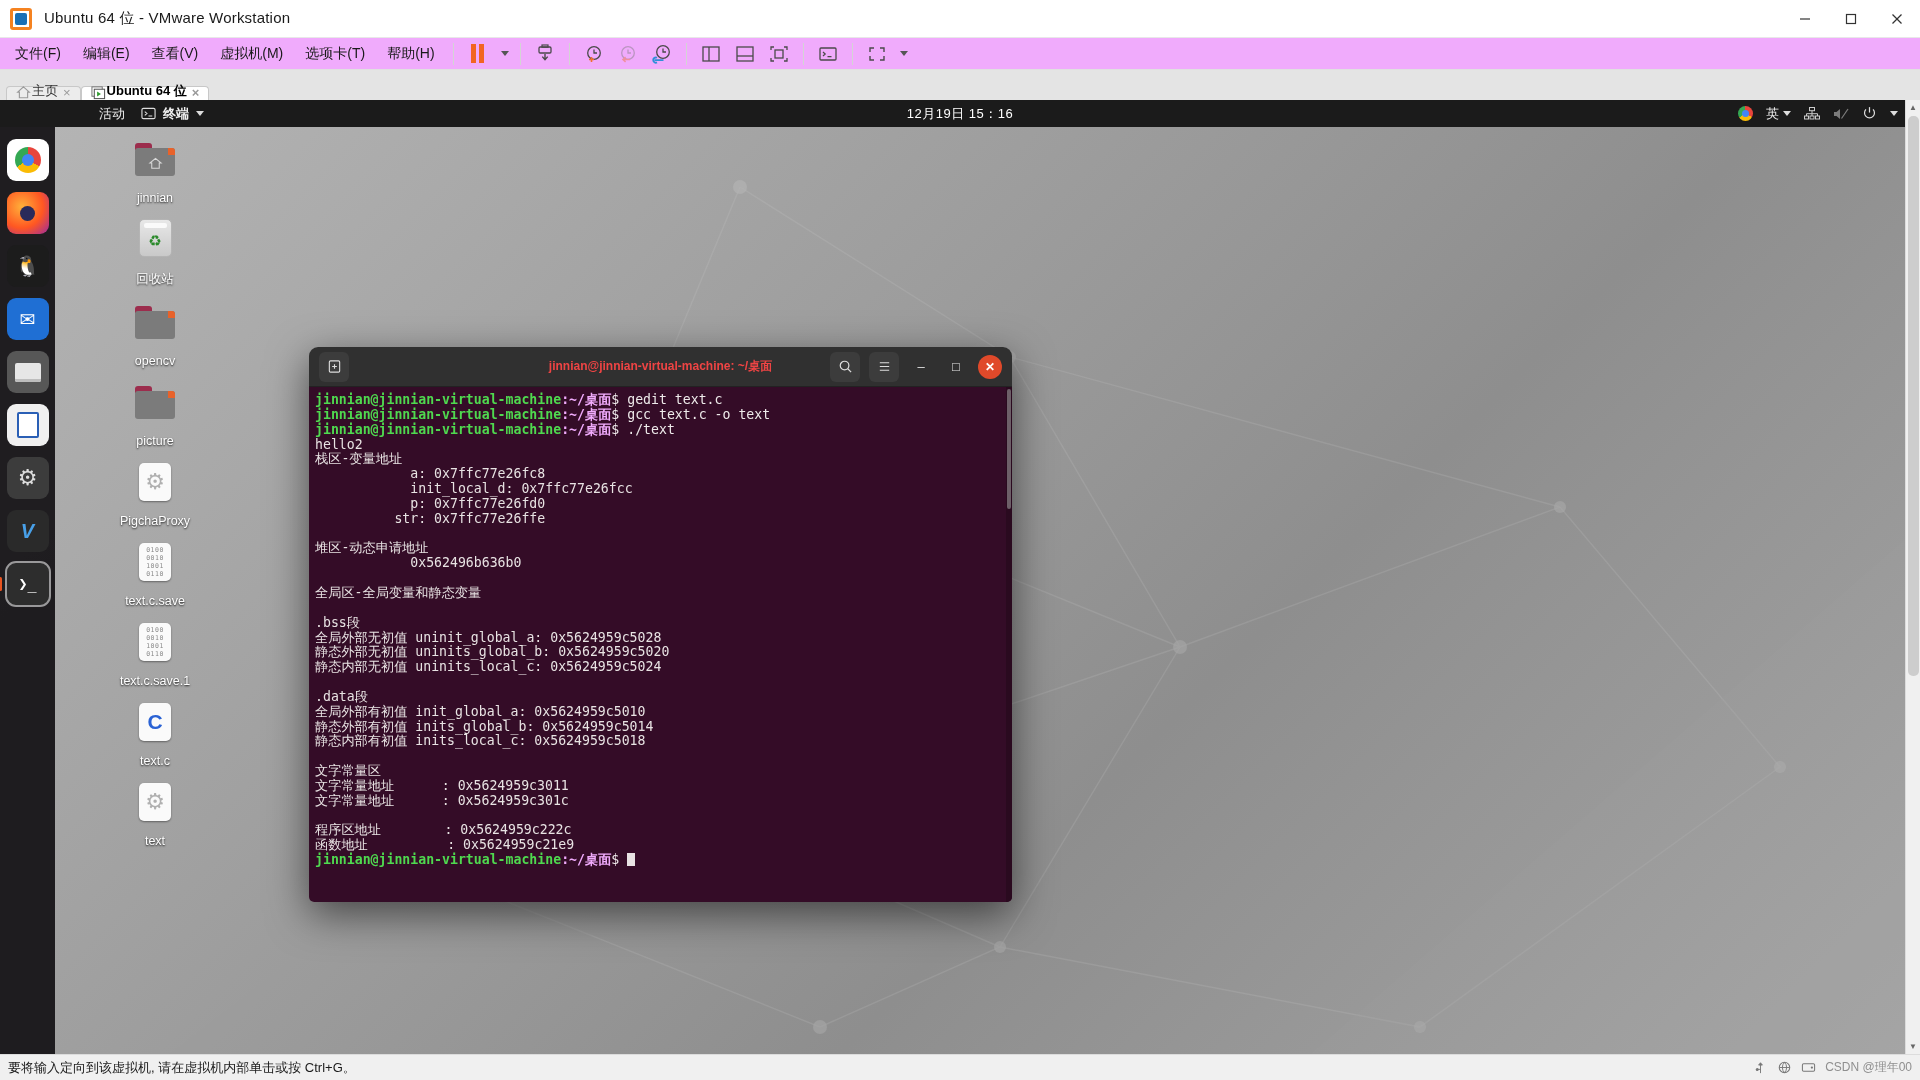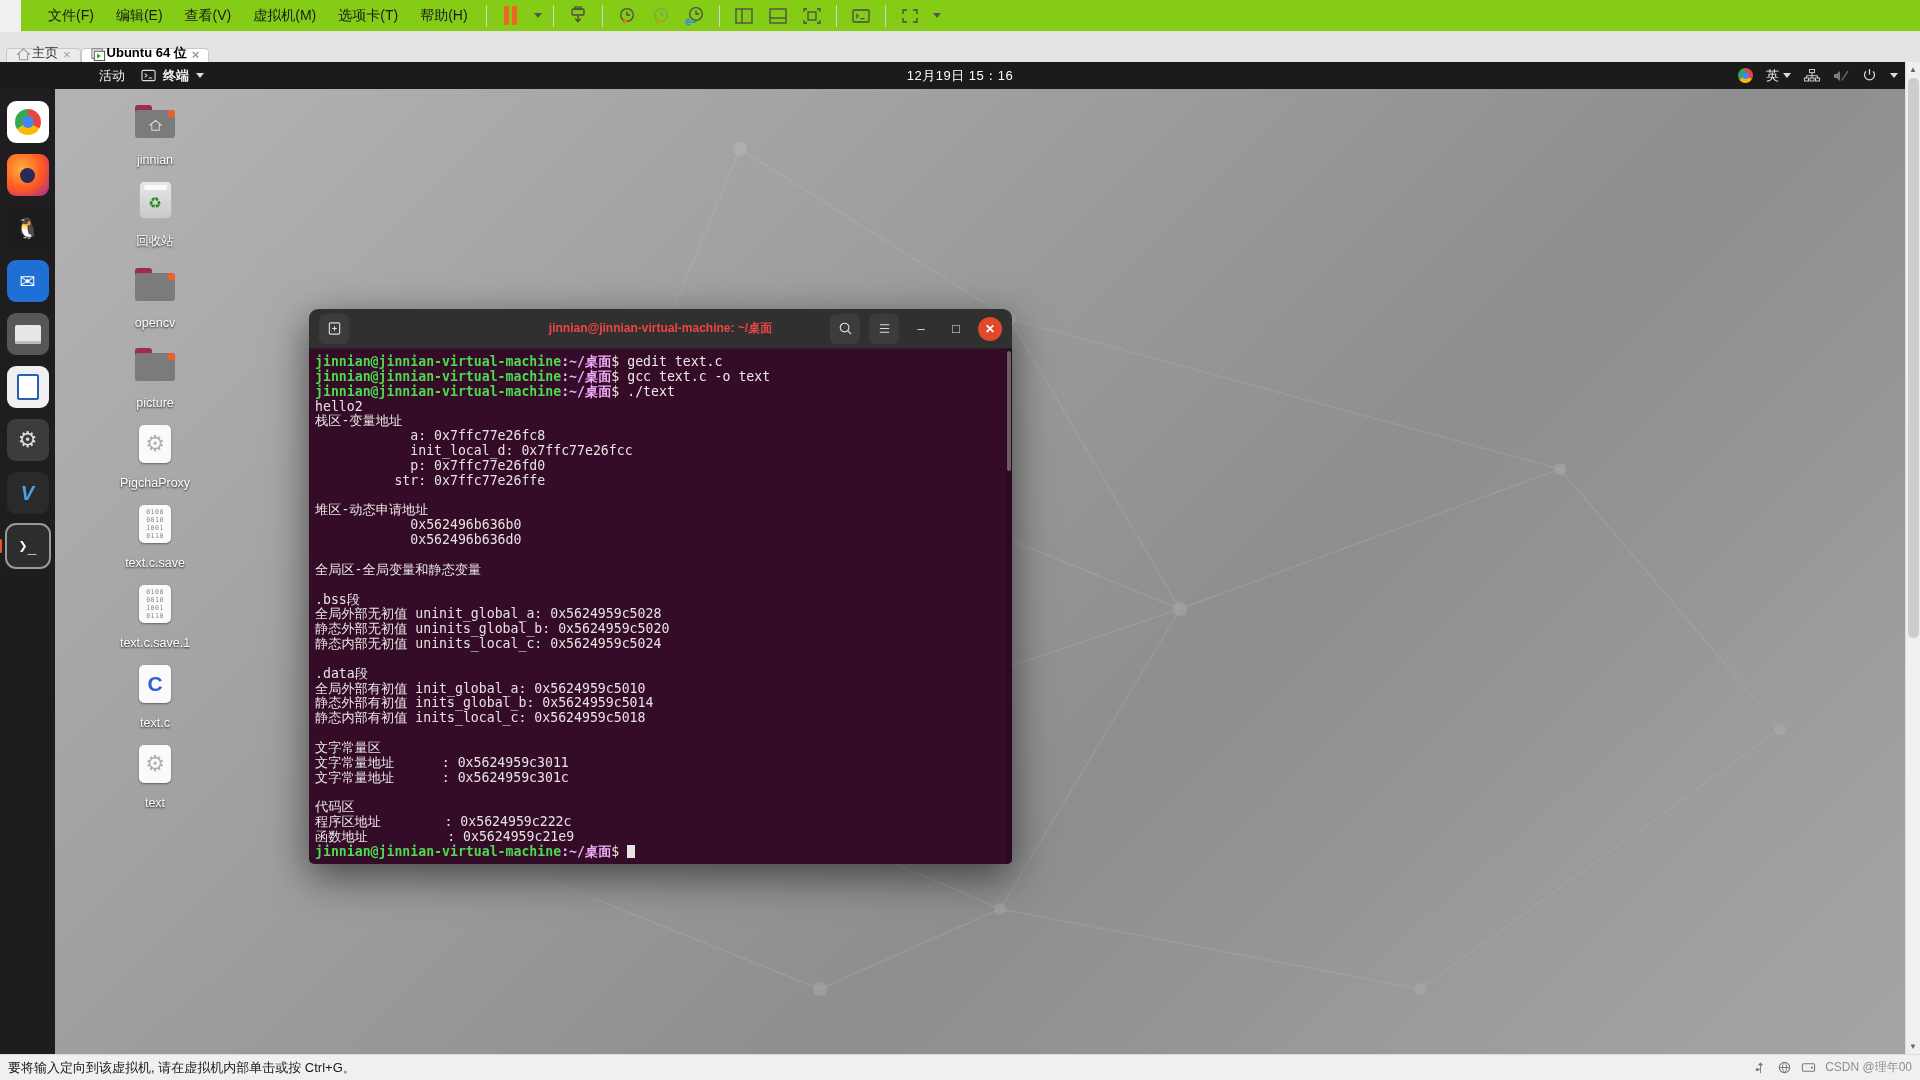--- a/index.html
+++ b/index.html
@@ -23,22 +23,22 @@
   .vm-logo .inner { position:absolute; left:5px; top:5px; width:12px; height:12px;
                     background:#1a6fb5; border-radius:2px; }
   .title-text { font-size: 15px; color: #1a1a1a; letter-spacing: .2px; }
   .win-btns { margin-left: auto; display: flex; height: 100%; }
   .win-btn { width: 46px; height: 100%; display: flex; align-items: center;
              justify-content: center; color: #333; font-size: 15px; }
   .win-btn.close { color: #222; }
   .win-btn svg { display:block; }
 
   
-  .menubar { height: 32px; background: #84cc16; display: flex; align-items: center;
-             border-bottom: 1px solid #e0e0e0; flex: 0 0 32px; padding-left: 16px; margin-left: 21px; }
+  .menubar { height: 32px; background: #f0abfc; display: flex; align-items: center;
+             border-bottom: 1px solid #e0e0e0; flex: 0 0 32px; padding-left: 4px; }
   .menu-item { padding: 4px 11px; font-size: 14px; color: #1a1a1a; white-space: nowrap; }
   .tb-sep { width: 1px; height: 22px; background: #d4d4d4; margin: 0 7px; }
   .tb-btn { width: 34px; height: 26px; display: flex; align-items: center;
             justify-content: center; }
   .pause-ico { display: flex; gap: 3px; }
   .pause-ico i { width: 5px; height: 19px; background: #f26522; display: block; }
   .caret { width: 0; height: 0; border-left: 4px solid transparent;
            border-right: 4px solid transparent; border-top: 5px solid #555; margin-left: 2px; }
   .tb-btn svg { display: block; }
 
@@ -155,20 +155,45 @@
                color: #1a1a1a; padding: 0 8px; position: relative; }
   .sb-right { margin-left: auto; display: flex; align-items: center; gap: 9px;
               color: #666; }
   .csdn { font-size: 12px; color: #8f8f8f; }
 </style>
 </head>
 <body>
 
 <div id="vm-window">
 
+  <div class="titlebar">
+    <div class="vm-logo">
+      <div class="outer"></div>
+        <div class="inner"></div>
+    </div>
+    <div class="title-text">Ubuntu 64 位 - VMware Workstation</div>
+    <div class="win-btns">
+      <div class="win-btn">
+        <svg width="12" height="12" viewBox="0 0 12 12">
+            <line x1="1" y1="6" x2="11" y2="6" stroke="#333" stroke-width="1.2"></line>
+          </svg>
+      </div>
+      <div class="win-btn">
+        <svg width="12" height="12" viewBox="0 0 12 12">
+            <rect x="1.5" y="1.5" width="9" height="9" fill="none" stroke="#333" stroke-width="1.2"></rect>
+          </svg>
+      </div>
+      <div class="win-btn close">
+        <svg width="12" height="12" viewBox="0 0 12 12">
+            <line x1="1.5" y1="1.5" x2="10.5" y2="10.5" stroke="#333" stroke-width="1.2"></line>
+            <line x1="10.5" y1="1.5" x2="1.5" y2="10.5" stroke="#333" stroke-width="1.2"></line>
+          </svg>
+      </div>
+    </div>
+  </div>
 
   <div class="menubar">
     <div class="menu-item">文件(F)</div>
     <div class="menu-item">编辑(E)</div>
     <div class="menu-item">查看(V)</div>
     <div class="menu-item">虚拟机(M)</div>
     <div class="menu-item">选项卡(T)</div>
     <div class="menu-item">帮助(H)</div>
 
     <div class="tb-sep"></div>
@@ -497,39 +522,37 @@
               <div class="tline"><span class="c-green">jinnian@jinnian-virtual-machine</span><span class="c-blue">:~/桌面</span><span class="c-white">$ ./text</span></div>
               <div class="tline">hello2</div>
               <div class="tline">栈区-变量地址</div>
               <div class="tline">            a: 0x7ffc77e26fc8</div>
               <div class="tline">            init_local_d: 0x7ffc77e26fcc</div>
               <div class="tline">            p: 0x7ffc77e26fd0</div>
               <div class="tline">          str: 0x7ffc77e26ffe</div>
               <div class="tline">&nbsp;</div>
               <div class="tline">堆区-动态申请地址</div>
               <div class="tline">            0x562496b636b0</div>
-              <div class="tline">            0x562496b636d0</div>
               <div class="tline">&nbsp;</div>
               <div class="tline">全局区-全局变量和静态变量</div>
               <div class="tline">&nbsp;</div>
               <div class="tline">.bss段</div>
               <div class="tline">全局外部无初值 uninit_global_a: 0x5624959c5028</div>
               <div class="tline">静态外部无初值 uninits_global_b: 0x5624959c5020</div>
               <div class="tline">静态内部无初值 uninits_local_c: 0x5624959c5024</div>
               <div class="tline">&nbsp;</div>
               <div class="tline">.data段</div>
               <div class="tline">全局外部有初值 init_global_a: 0x5624959c5010</div>
               <div class="tline">静态外部有初值 inits_global_b: 0x5624959c5014</div>
               <div class="tline">静态内部有初值 inits_local_c: 0x5624959c5018</div>
               <div class="tline">&nbsp;</div>
               <div class="tline">文字常量区</div>
               <div class="tline">文字常量地址      : 0x5624959c3011</div>
               <div class="tline">文字常量地址      : 0x5624959c301c</div>
               <div class="tline">&nbsp;</div>
-              <div class="tline">代码区</div>
               <div class="tline">程序区地址        : 0x5624959c222c</div>
               <div class="tline">函数地址          : 0x5624959c21e9</div>
               <div class="tline"><span class="c-green">jinnian@jinnian-virtual-machine</span><span class="c-blue">:~/桌面</span><span class="c-white">$ </span><span class="cursor"></span></div>
             </div>
           <div class="term-scroll">
               <i></i>
             </div>
         </div>
       </div>
     </div>

